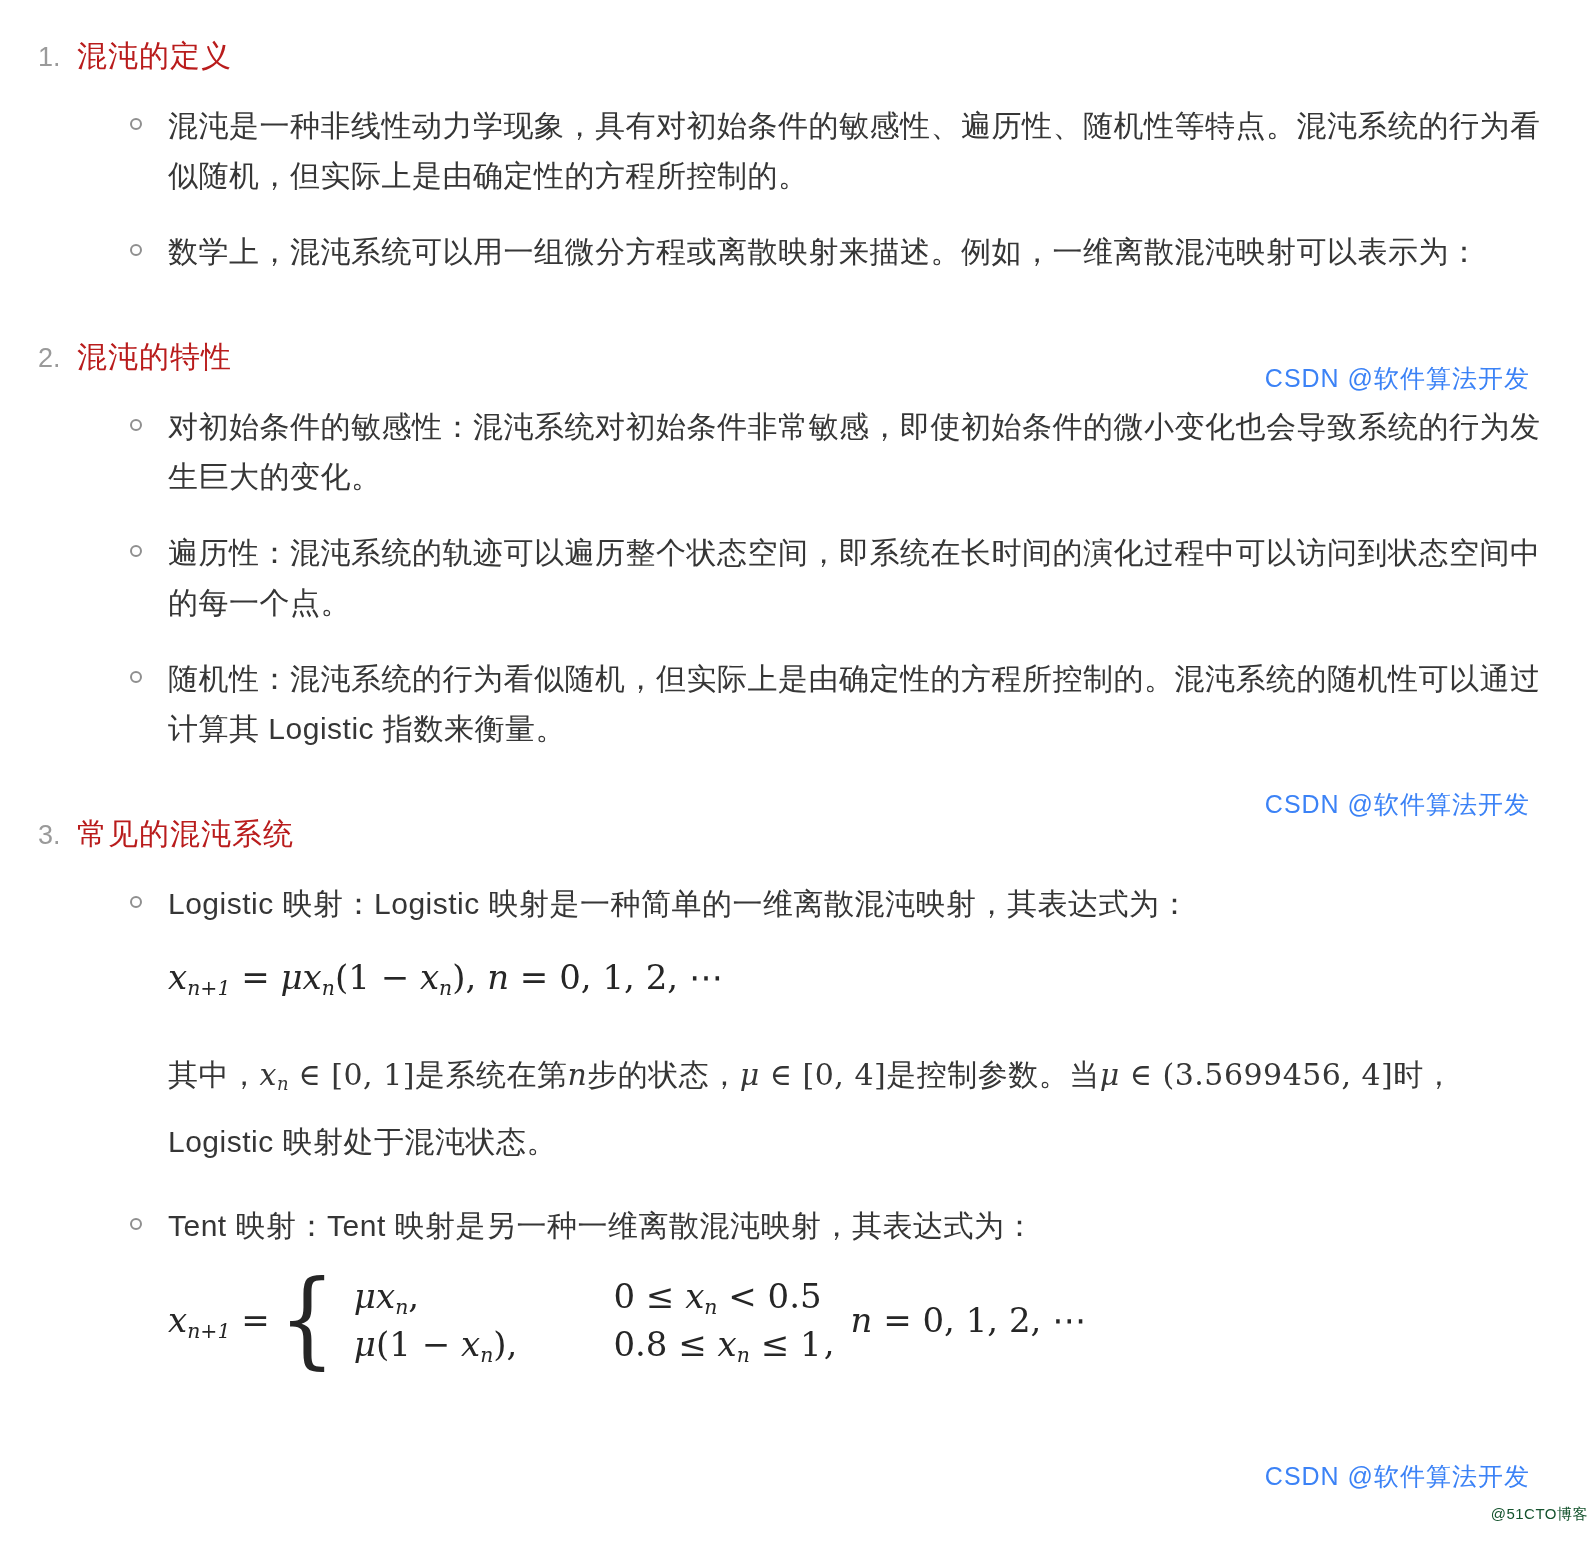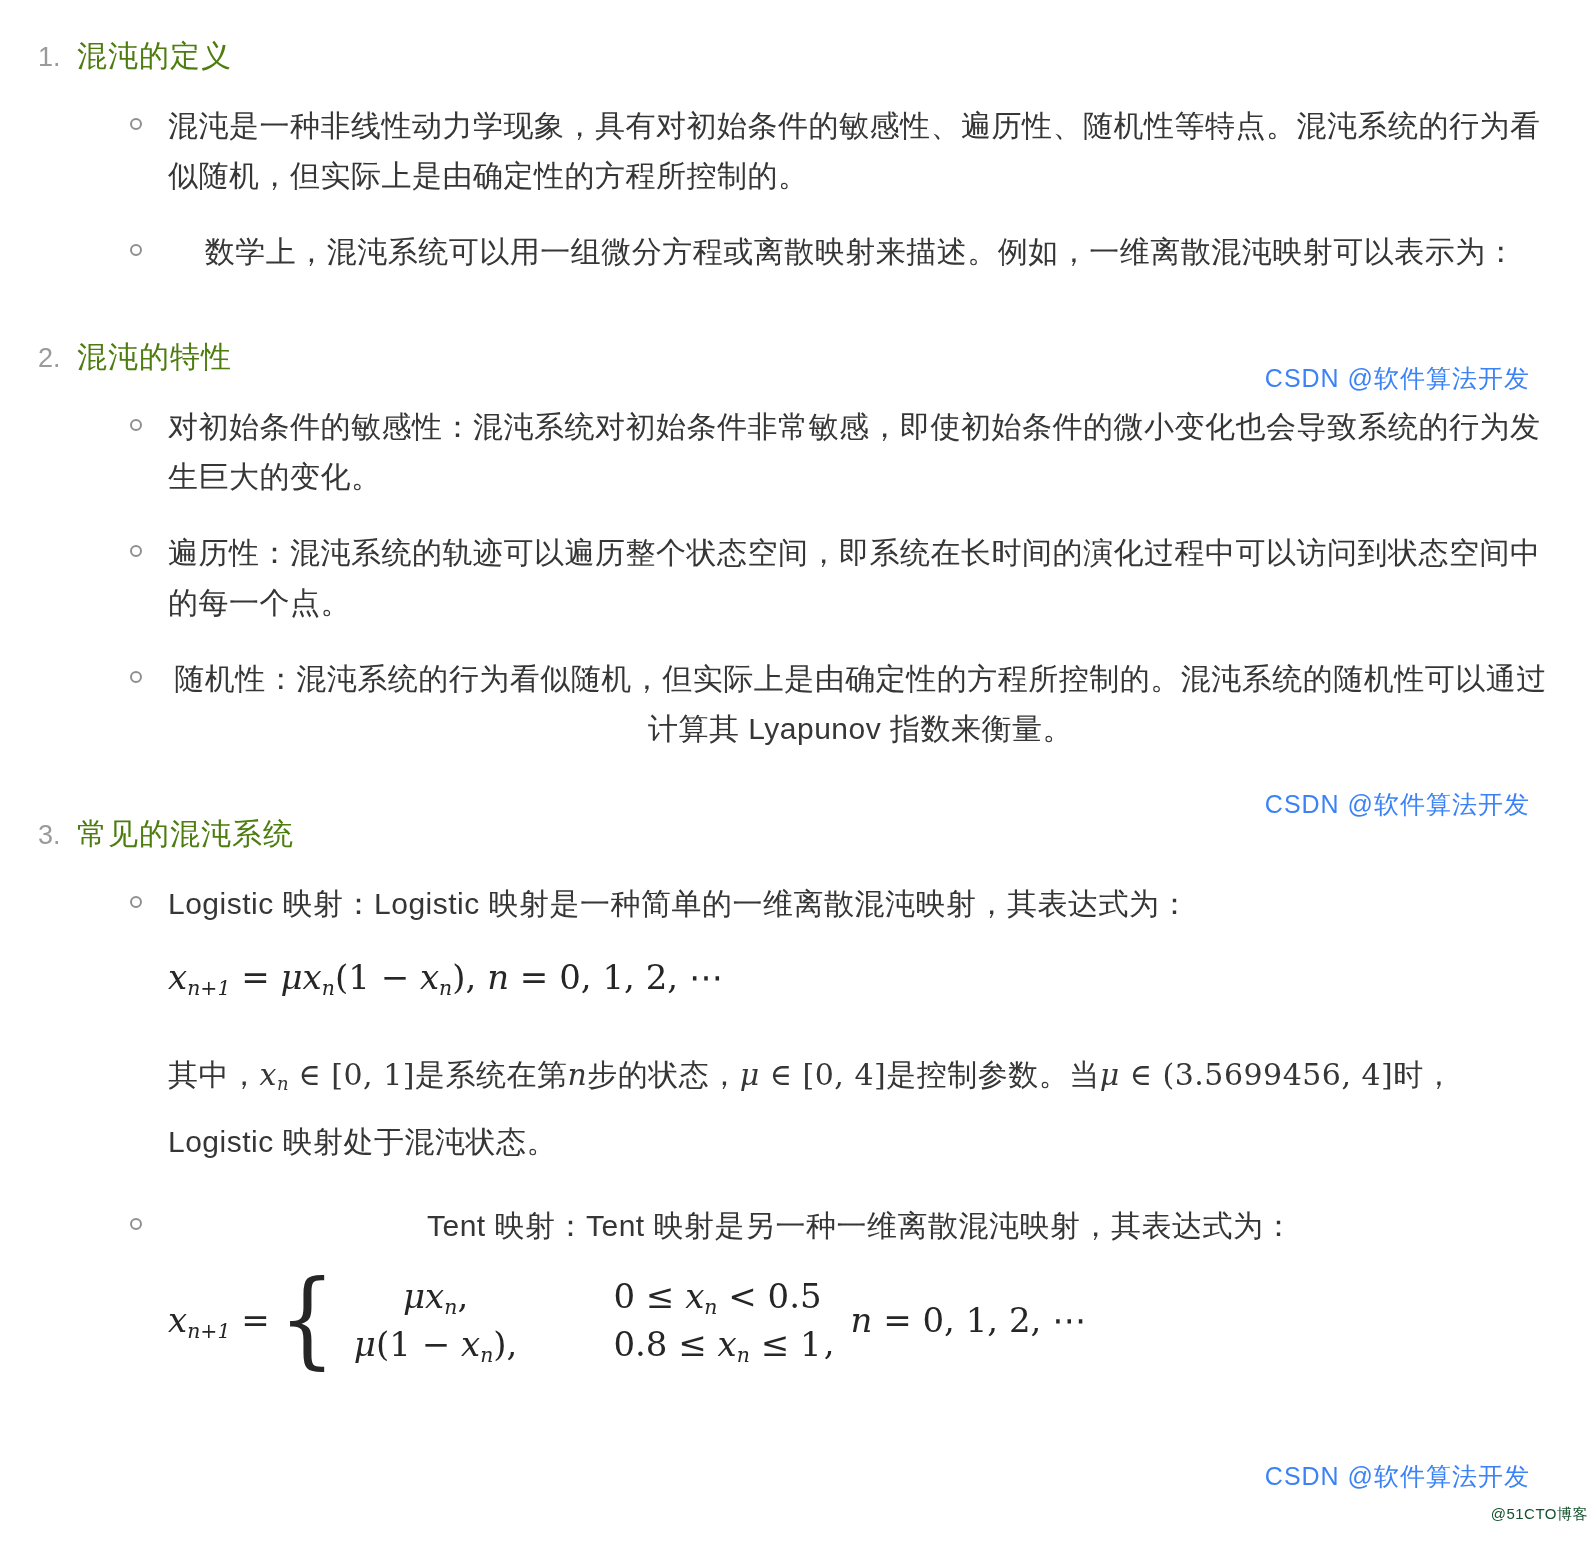--- a/index.html
+++ b/index.html
@@ -24,26 +24,26 @@
   .sec-num {
     flex: 0 0 auto;
     width: 39px;
     color: #9a9a9a;
     font-size: 27px;
   }
   .sec-title {
     margin: 0;
     font-size: 30px;
     font-weight: 400;
-    color: #4d7c0f;
+    color: #b91c1c;
     letter-spacing: 1px;
   }
   
   .item { display: flex; margin: 0 0 26px 0; padding-left: 92px; }
-  .item:last-child { margin-bottom: 0; text-align: center; }
+  .item:last-child { margin-bottom: 0; }
   .bullet {
     flex: 0 0 auto;
     width: 12px; height: 12px;
     border: 2px solid #8f8f8f;
     border-radius: 50%;
     margin: 17px 26px 0 0;
     background: transparent;
   }
   .body { flex: 1 1 auto; max-width: 1400px; }
   .para {
@@ -158,21 +158,21 @@
     </div>
     <div class="item">
       <span class="bullet"></span>
       <div class="body">
         <p class="para"><span class="zh">遍历性：混沌系统的轨迹可以遍历整个状态空间，即系统在长时间的演化过程中可以访问到状态空间中的每一个点。</span></p>
       </div>
     </div>
     <div class="item">
       <span class="bullet"></span>
       <div class="body">
-        <p class="para"><span class="zh">随机性：混沌系统的行为看似随机，但实际上是由确定性的方程所控制的。混沌系统的随机性可以通过计算其 Lyapunov 指数来衡量。</span></p>
+        <p class="para"><span class="zh">随机性：混沌系统的行为看似随机，但实际上是由确定性的方程所控制的。混沌系统的随机性可以通过计算其 Logistic 指数来衡量。</span></p>
       </div>
     </div>
   </section>
 
   <section class="sec">
     <div class="sec-head">
       <span class="sec-num">3.</span>
       <h2 class="sec-title">常见的混沌系统</h2>
     </div>
     <div class="item">

